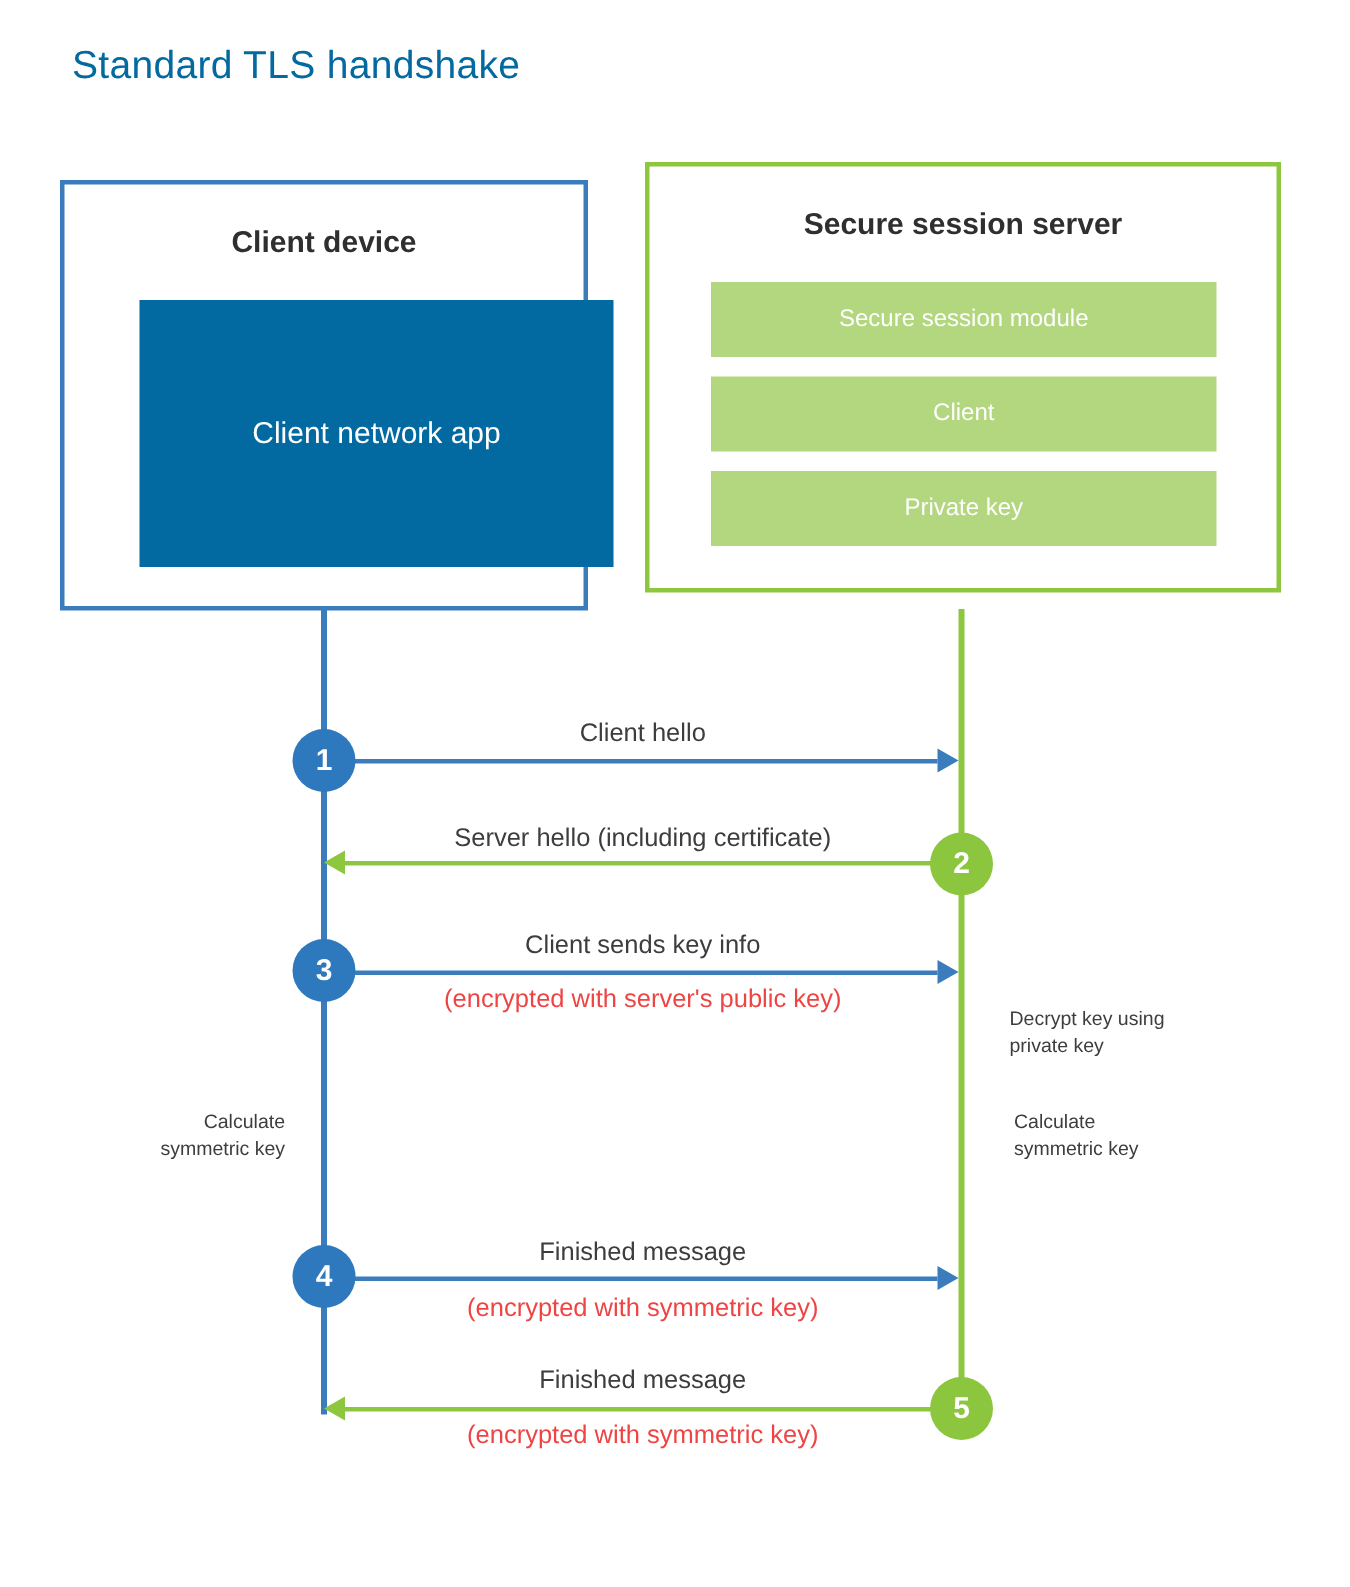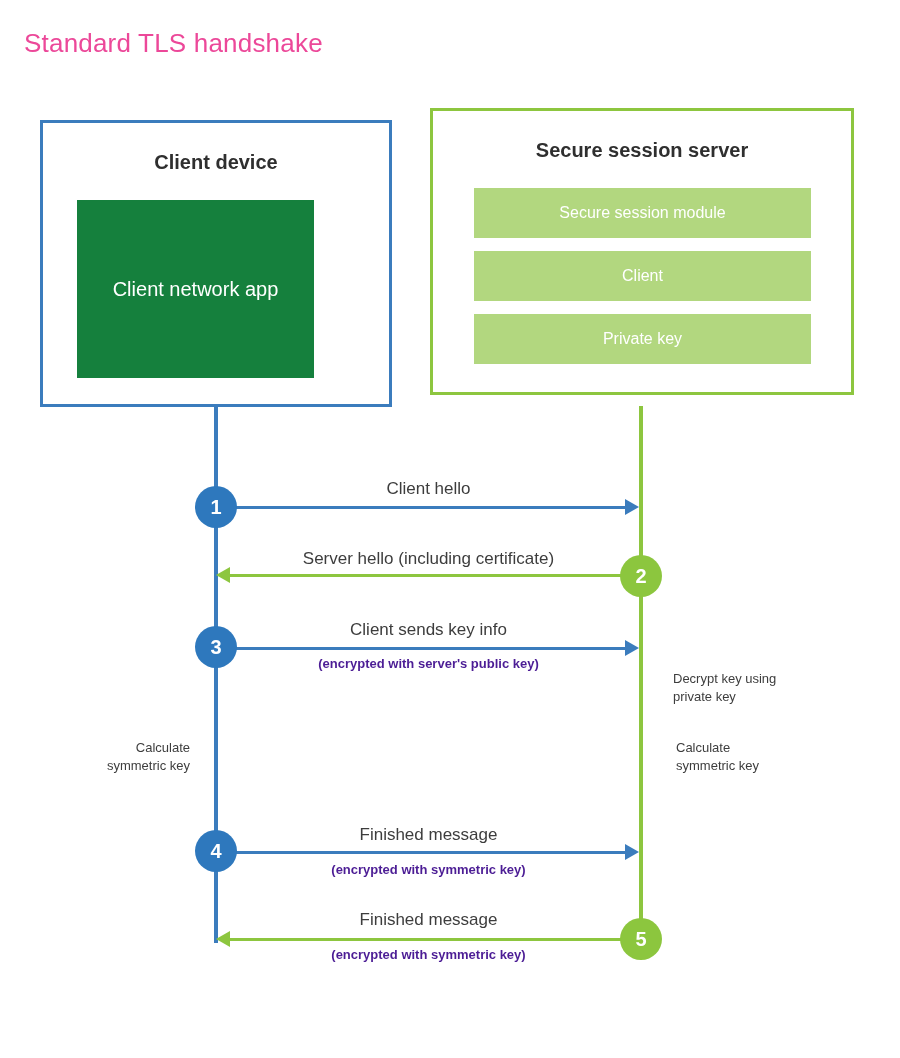--- a/index.html
+++ b/index.html
@@ -18,25 +18,25 @@
   #diagram-root {
     position: absolute;
     left: 0; top: 0;
     width: 900px;
     height: 1058px;
   }
 
   
   #page-title {
     position: absolute;
-    left: 24px;
+    left: 48px;
     top: 28px;
     font-size: 26px;
     font-weight: 300;
-    color: #ec4899;
+    color: #0369a1;
     letter-spacing: 0.2px;
     white-space: nowrap;
   }
 
   
   .party-box {
     position: absolute;
     background: #ffffff;
     box-sizing: border-box;
   }
@@ -62,25 +62,25 @@
     top: 28px;
     text-align: center;
     font-size: 20px;
     font-weight: bold;
     color: #2f2f2f;
   }
 
   
   #client-app-block {
     position: absolute;
-    left: 34px;
+    left: 50px;
     top: 77px;
-    width: 237px;
+    width: 316px;
     height: 178px;
-    background: #15803d;
+    background: #0369a1;
     display: flex;
     align-items: center;
     justify-content: center;
   }
   #client-app-label {
     color: #ffffff;
     font-size: 20px;
     font-weight: 400;
     text-align: center;
     line-height: 1.35;
@@ -161,23 +161,23 @@
     position: absolute;
     text-align: center;
     color: #3d3d3d;
     white-space: nowrap;
   }
   .msg-primary {
     font-size: 17px;
     font-weight: 400;
   }
   .msg-secondary {
-    font-size: 13px;
-    font-weight: 700;
-    color: #4c1d95;
+    font-size: 17px;
+    font-weight: 400;
+    color: #ef4444;
   }
 
   
   .side-note {
     position: absolute;
     font-size: 13px;
     color: #3d3d3d;
     line-height: 1.35;
   }
   .side-note-left  { text-align: right; }

